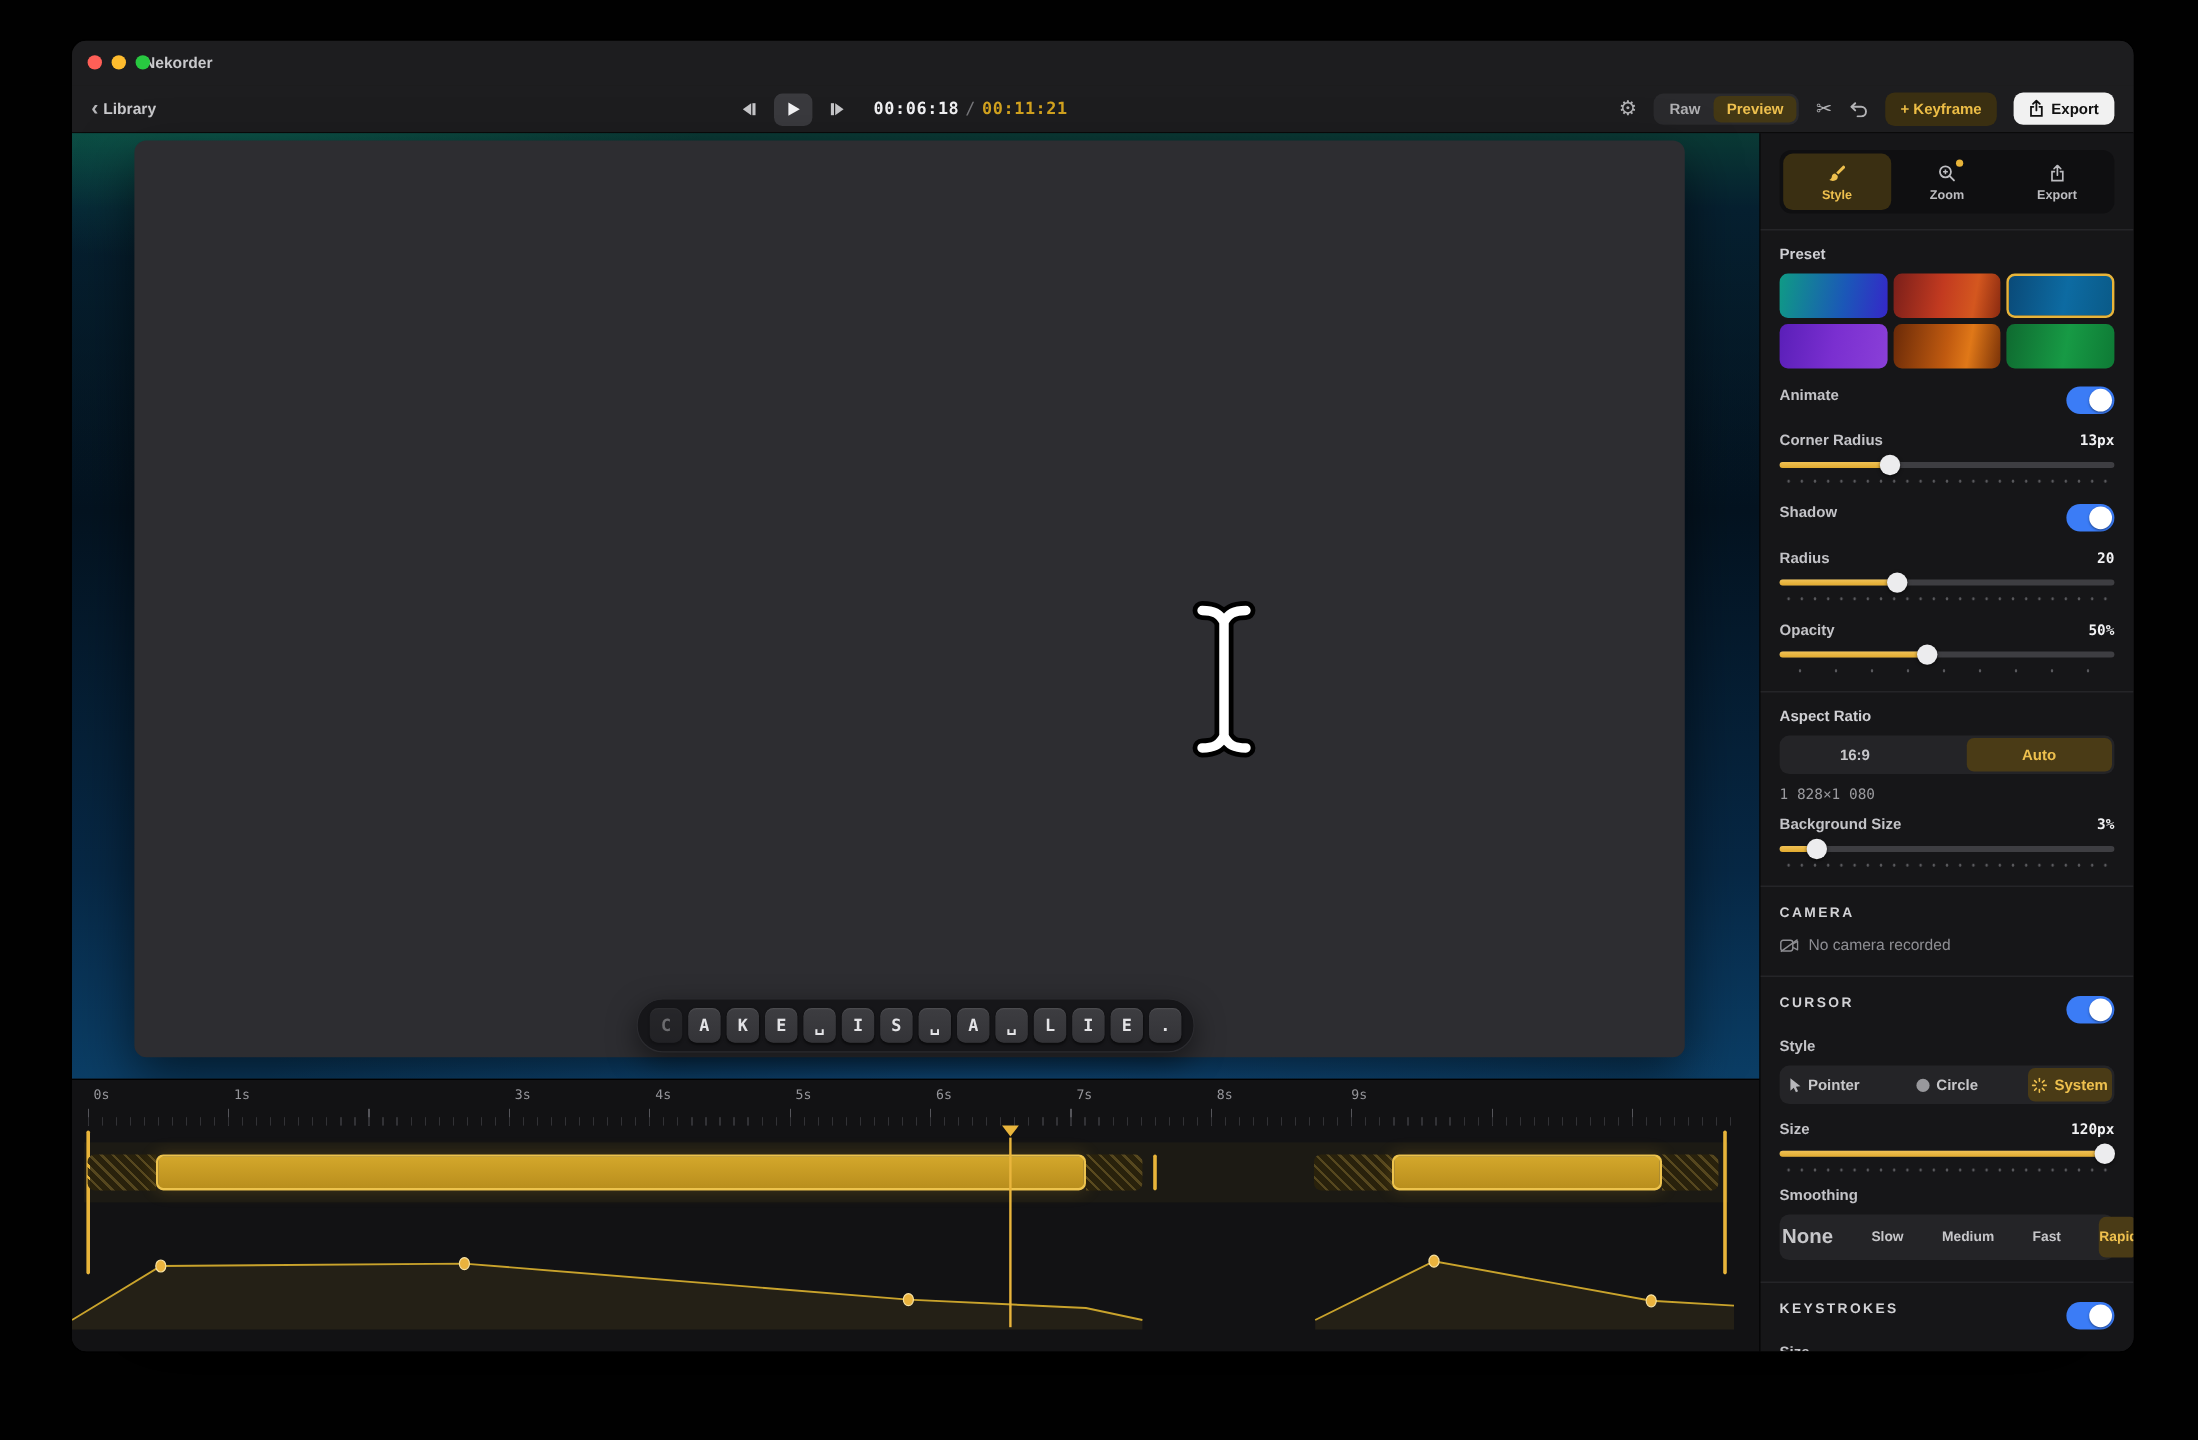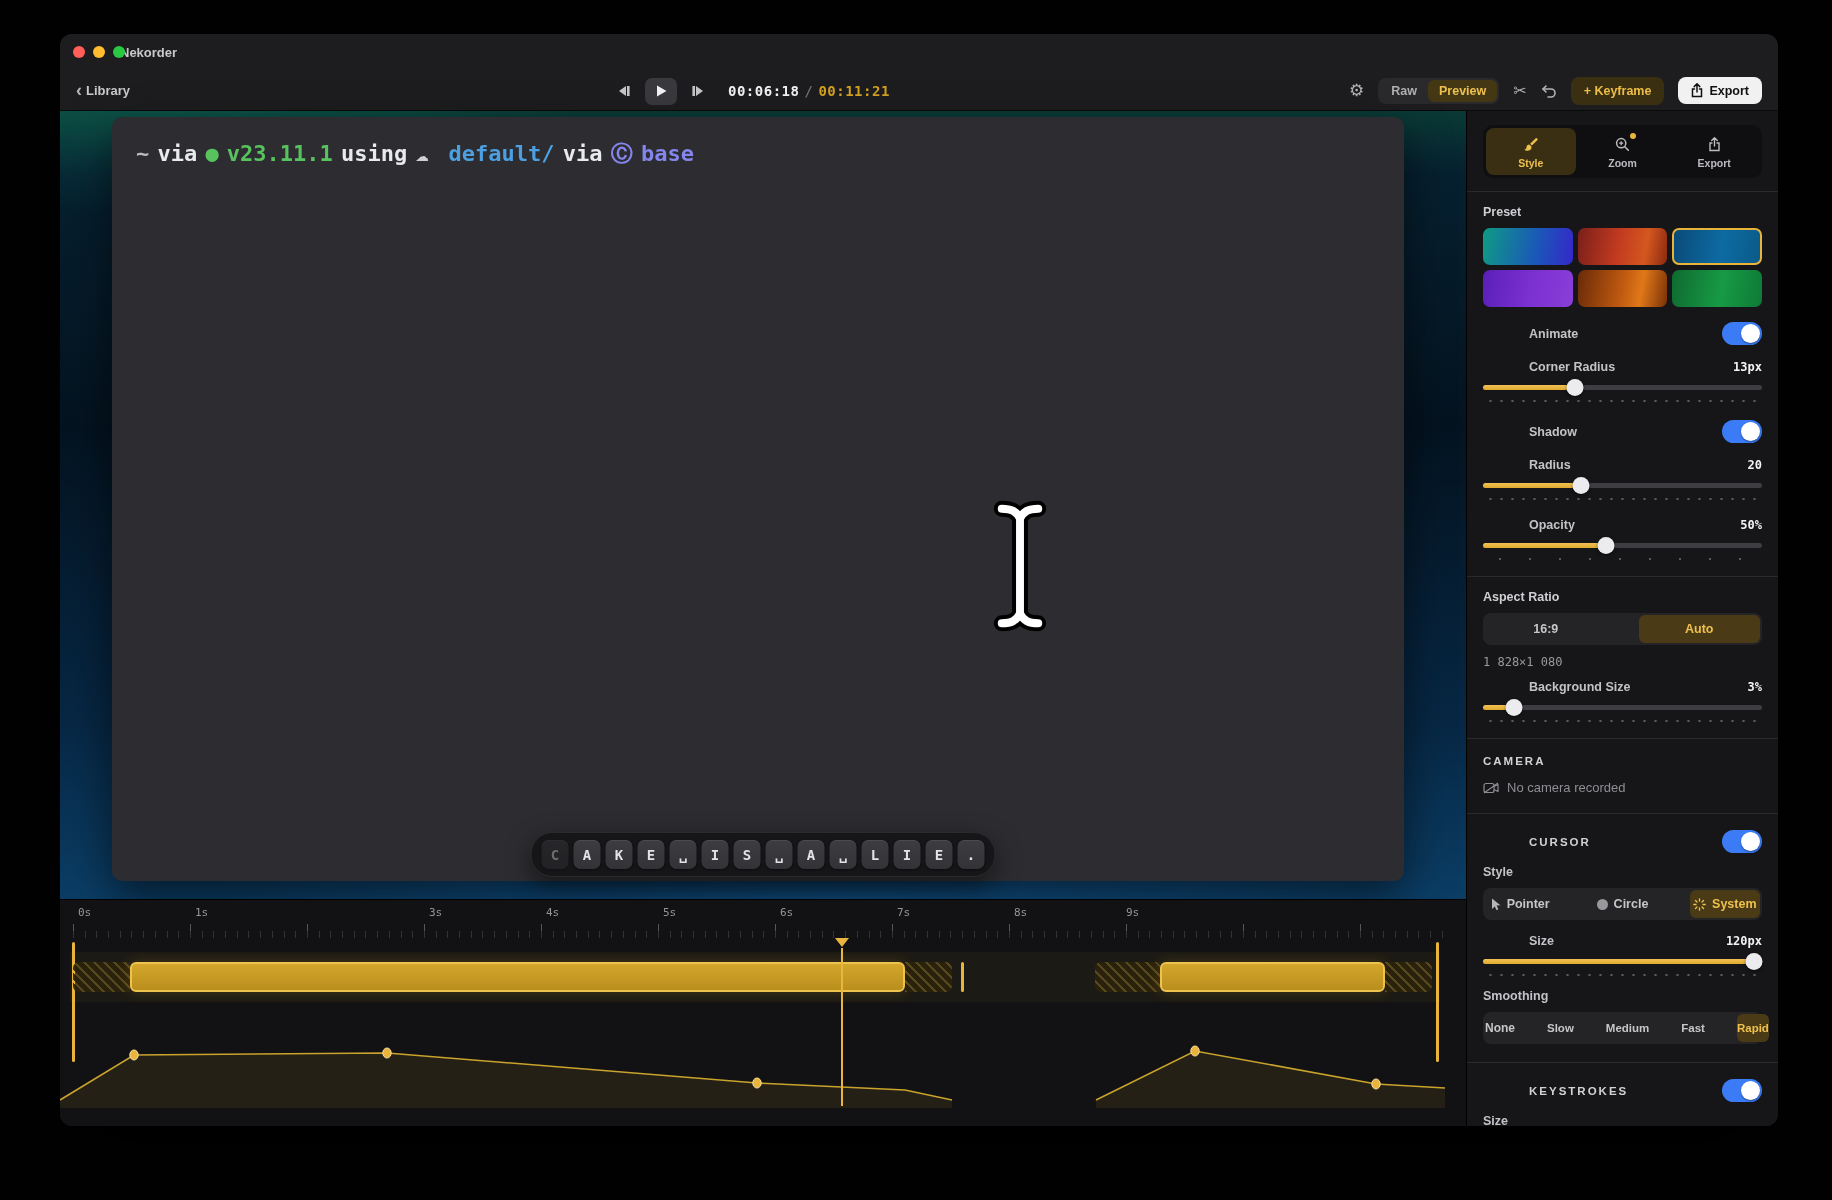--- a/index.html
+++ b/index.html
@@ -83,21 +83,21 @@
     color:#bcbcc0;font-size:10.5px;font-weight:700;}
   .tab.sel{background:#3a2f12;color:#eec04e;}
   .tabicon{position:relative;height:16px;display:flex;align-items:center;}
   .baddot{position:absolute;right:-6px;top:-3px;width:6px;height:6px;border-radius:50%;background:#e8b43a;}
   .divider{height:1px;background:#2a2a2d;margin:13px -16px 0;}
   .sec-label{font-size:12.5px;font-weight:700;color:#cfcfd3;margin-top:13px;}
   .sub-label{font-size:12.5px;font-weight:600;color:#c3c3c7;}
   .swatches{display:grid;grid-template-columns:repeat(3,1fr);gap:5px;margin-top:9px;}
   .sw{height:37px;border-radius:7px;box-sizing:border-box;}
   .sw.sel{border:2px solid #e8b43a;}
-  .row{display:flex;align-items:center;justify-content:space-between;margin-top:15px;margin-left:46px;}
+  .row{display:flex;justify-content:space-between;margin-top:15px;}
   .val{font-family:"DejaVu Sans Mono",monospace;font-size:12px;font-weight:700;color:#f2f2f4;}
   .toggle{width:40px;height:23px;border-radius:12px;background:#3b3b3f;position:relative;flex:none;}
   .toggle.on{background:#3b7cf6;}
   .toggle .knob{position:absolute;top:2px;left:2px;width:19px;height:19px;border-radius:50%;background:#fff;
     box-shadow:0 1px 2px rgba(0,0,0,.4);}
   .toggle.on .knob{left:auto;right:2px;}
   .slider{position:relative;height:26px;margin-top:5px;}
   .slider .track{position:absolute;left:0;right:0;top:6px;height:5px;border-radius:3px;background:#3e3e42;}
   .slider .fill{height:100%;border-radius:3px;background:linear-gradient(180deg,#f0c155,#e1aa2f);}
   .slider .thumb{position:absolute;top:0;width:17px;height:17px;border-radius:50%;background:#ececee;
@@ -177,23 +177,20 @@
         <span>Export</span>
       </button>
     </div>
   </div>
 
   <div class="content">
 
     <div class="left">
       <div class="preview">
         <div class="terminal">
-          <div>
-            <span class="c-gray sp">~</span><span class="c-white sp">via</span><span class="c-green sp">●</span><span class="c-green sp">v23.11.1</span><span class="c-white sp">using</span><span class="c-lgray sp2">☁</span><span class="c-blue sp">default/</span><span class="c-white sp">via</span><span class="c-purple sp">Ⓒ</span><span class="c-purple">base</span>
-          </div>
         </div>
 
         <svg class="ibeam" viewBox="0 0 44 110">
           <g fill="none" stroke-linecap="round">
             <path d="M7,8 C15,8 19,10 22,16 M37,8 C29,8 25,10 22,16 M22,14 L22,96 M7,102 C15,102 19,100 22,94 M37,102 C29,102 25,100 22,94" stroke="#000" stroke-width="13"></path>
             <path d="M7,8 C15,8 19,10 22,16 M37,8 C29,8 25,10 22,16 M22,14 L22,96 M7,102 C15,102 19,100 22,94 M37,102 C29,102 25,100 22,94" stroke="#fff" stroke-width="6.5"></path>
           </g>
         </svg>
 
         <div class="keys-pill">
@@ -434,21 +431,21 @@
       <div class="slider">
         <div class="track">
             <div class="fill" style="width: 97%;"></div>
           </div>
           <div class="thumb" style="left: 97%;"></div>
           <div class="dots"></div>
       </div>
 
       <div class="sub-label" style="margin-top:10px">Smoothing</div>
       <div class="seg" style="font-size:11.5px">
-        <span class="opt" style="font-size:12px">None</span>
+        <span class="opt" style="font-size:17px">None</span>
         <span class="opt" style="font-size:11.5px">Slow</span>
         <span class="opt" style="font-size:11.5px">Medium</span>
         <span class="opt" style="font-size:11.5px">Fast</span>
         <span class="opt sel" style="font-size:11.5px">Rapid</span>
       </div>
 
       <div class="divider" style="margin-top:18px"></div>
 
       <div class="row" style="margin-top:16px">
         <span class="hdr">KEYSTROKES</span>

